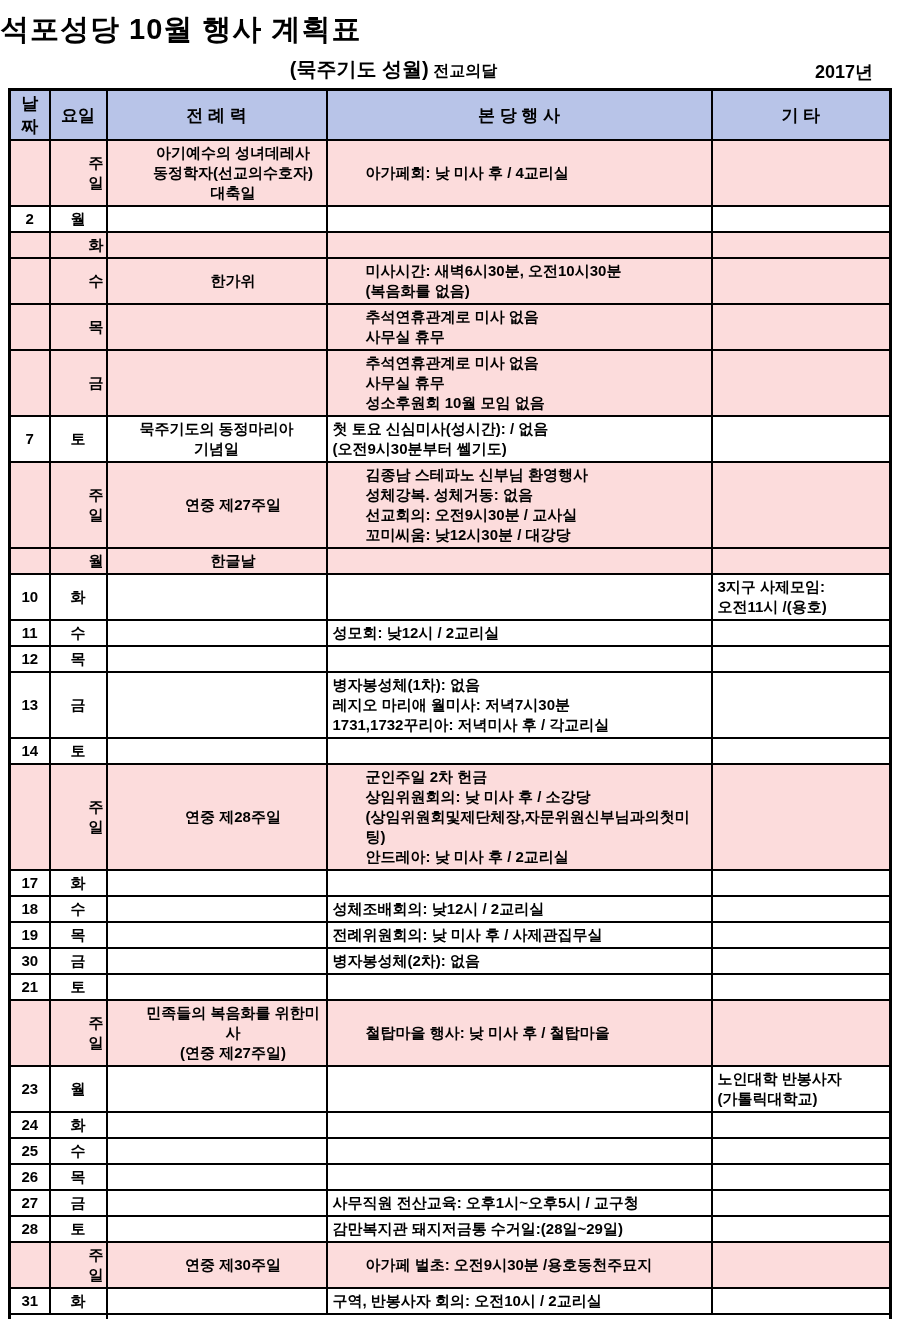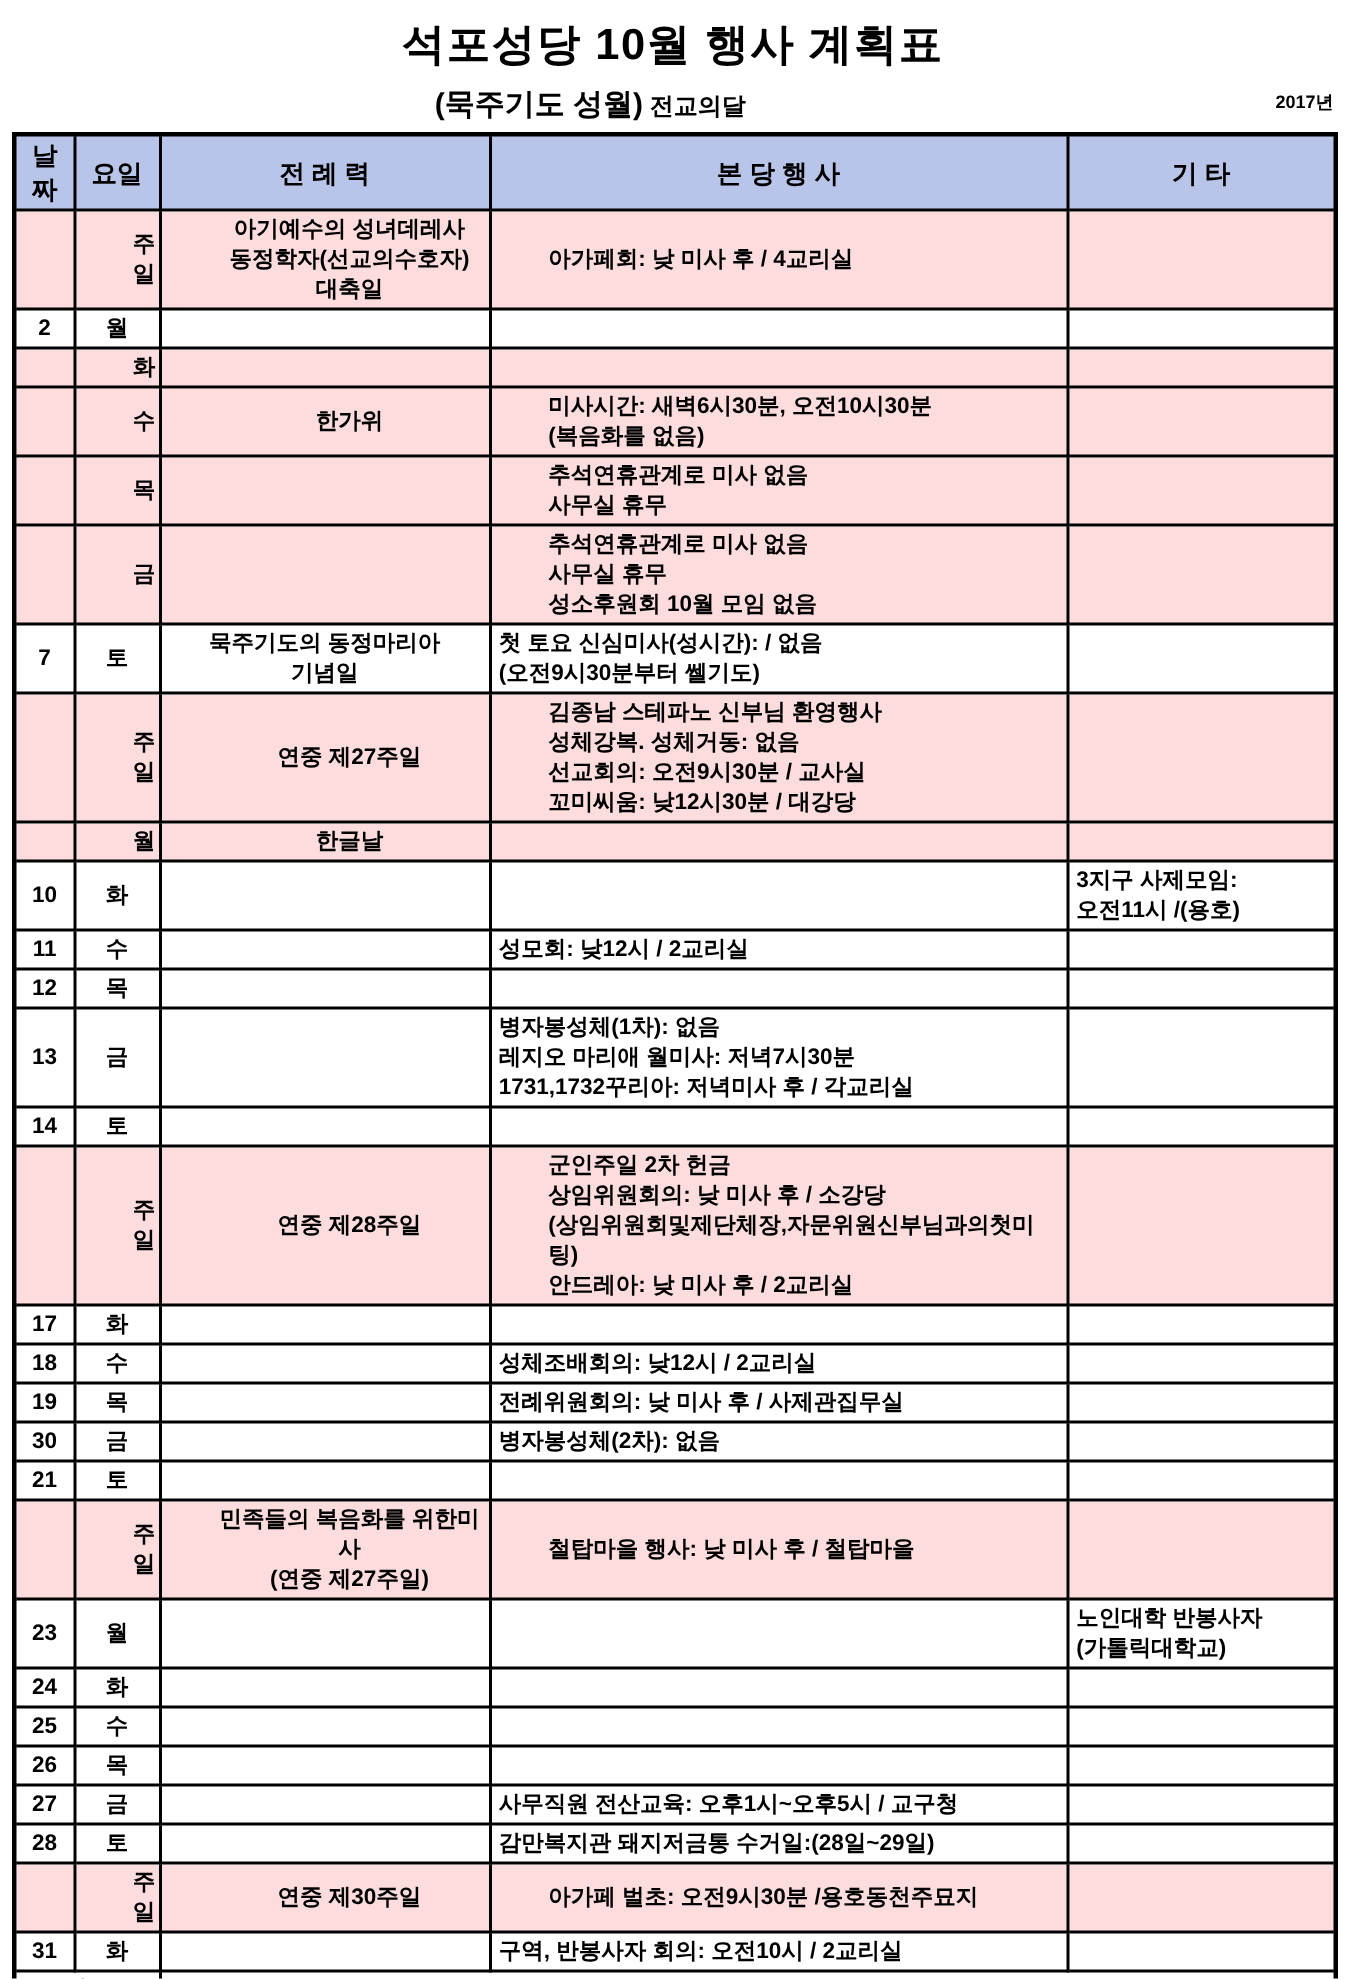--- a/index.html
+++ b/index.html
@@ -3,33 +3,33 @@
 <meta charset="utf-8">
 <style>
   :root { --head:#b8c4e8; --hl:#fcdcdc; }
   * { box-sizing:border-box; }
   html,body { margin:0; padding:0; }
   body {
     width:897px; height:1319px; background:#ffffff; color:#000;
     font-family:"Liberation Sans", sans-serif; overflow:hidden;
   }
   .page-title {
-    text-align:center; font-weight:bold; font-size:29px;
+    font-weight:bold; font-size:29px;
     margin:10px 0 2px 0; letter-spacing:1px;
   }
   .subtitle-row { position:relative; height:34px; margin-bottom:2px; }
   .subtitle-center {
     position:absolute; left:0; right:110px; text-align:center; top:4px;
     font-weight:bold; white-space:nowrap;
   }
   .subtitle-bracket { font-size:20px; }
   .subtitle-rest { font-size:16px; }
   .year-label {
-    position:absolute; right:8px; top:8px;
-    font-weight:bold; font-size:12px;
+    position:absolute; right:24px; top:8px;
+    font-weight:bold; font-size:18px;
   }
   table.schedule {
     border-collapse:collapse; table-layout:fixed;
     width:881px; margin-left:8px;
     border:3px solid #000;
   }
   .schedule th {
     background:var(--head); border:2px solid #000;
     font-size:17px; font-weight:bold; height:26px; padding:1px 2px;
   }

